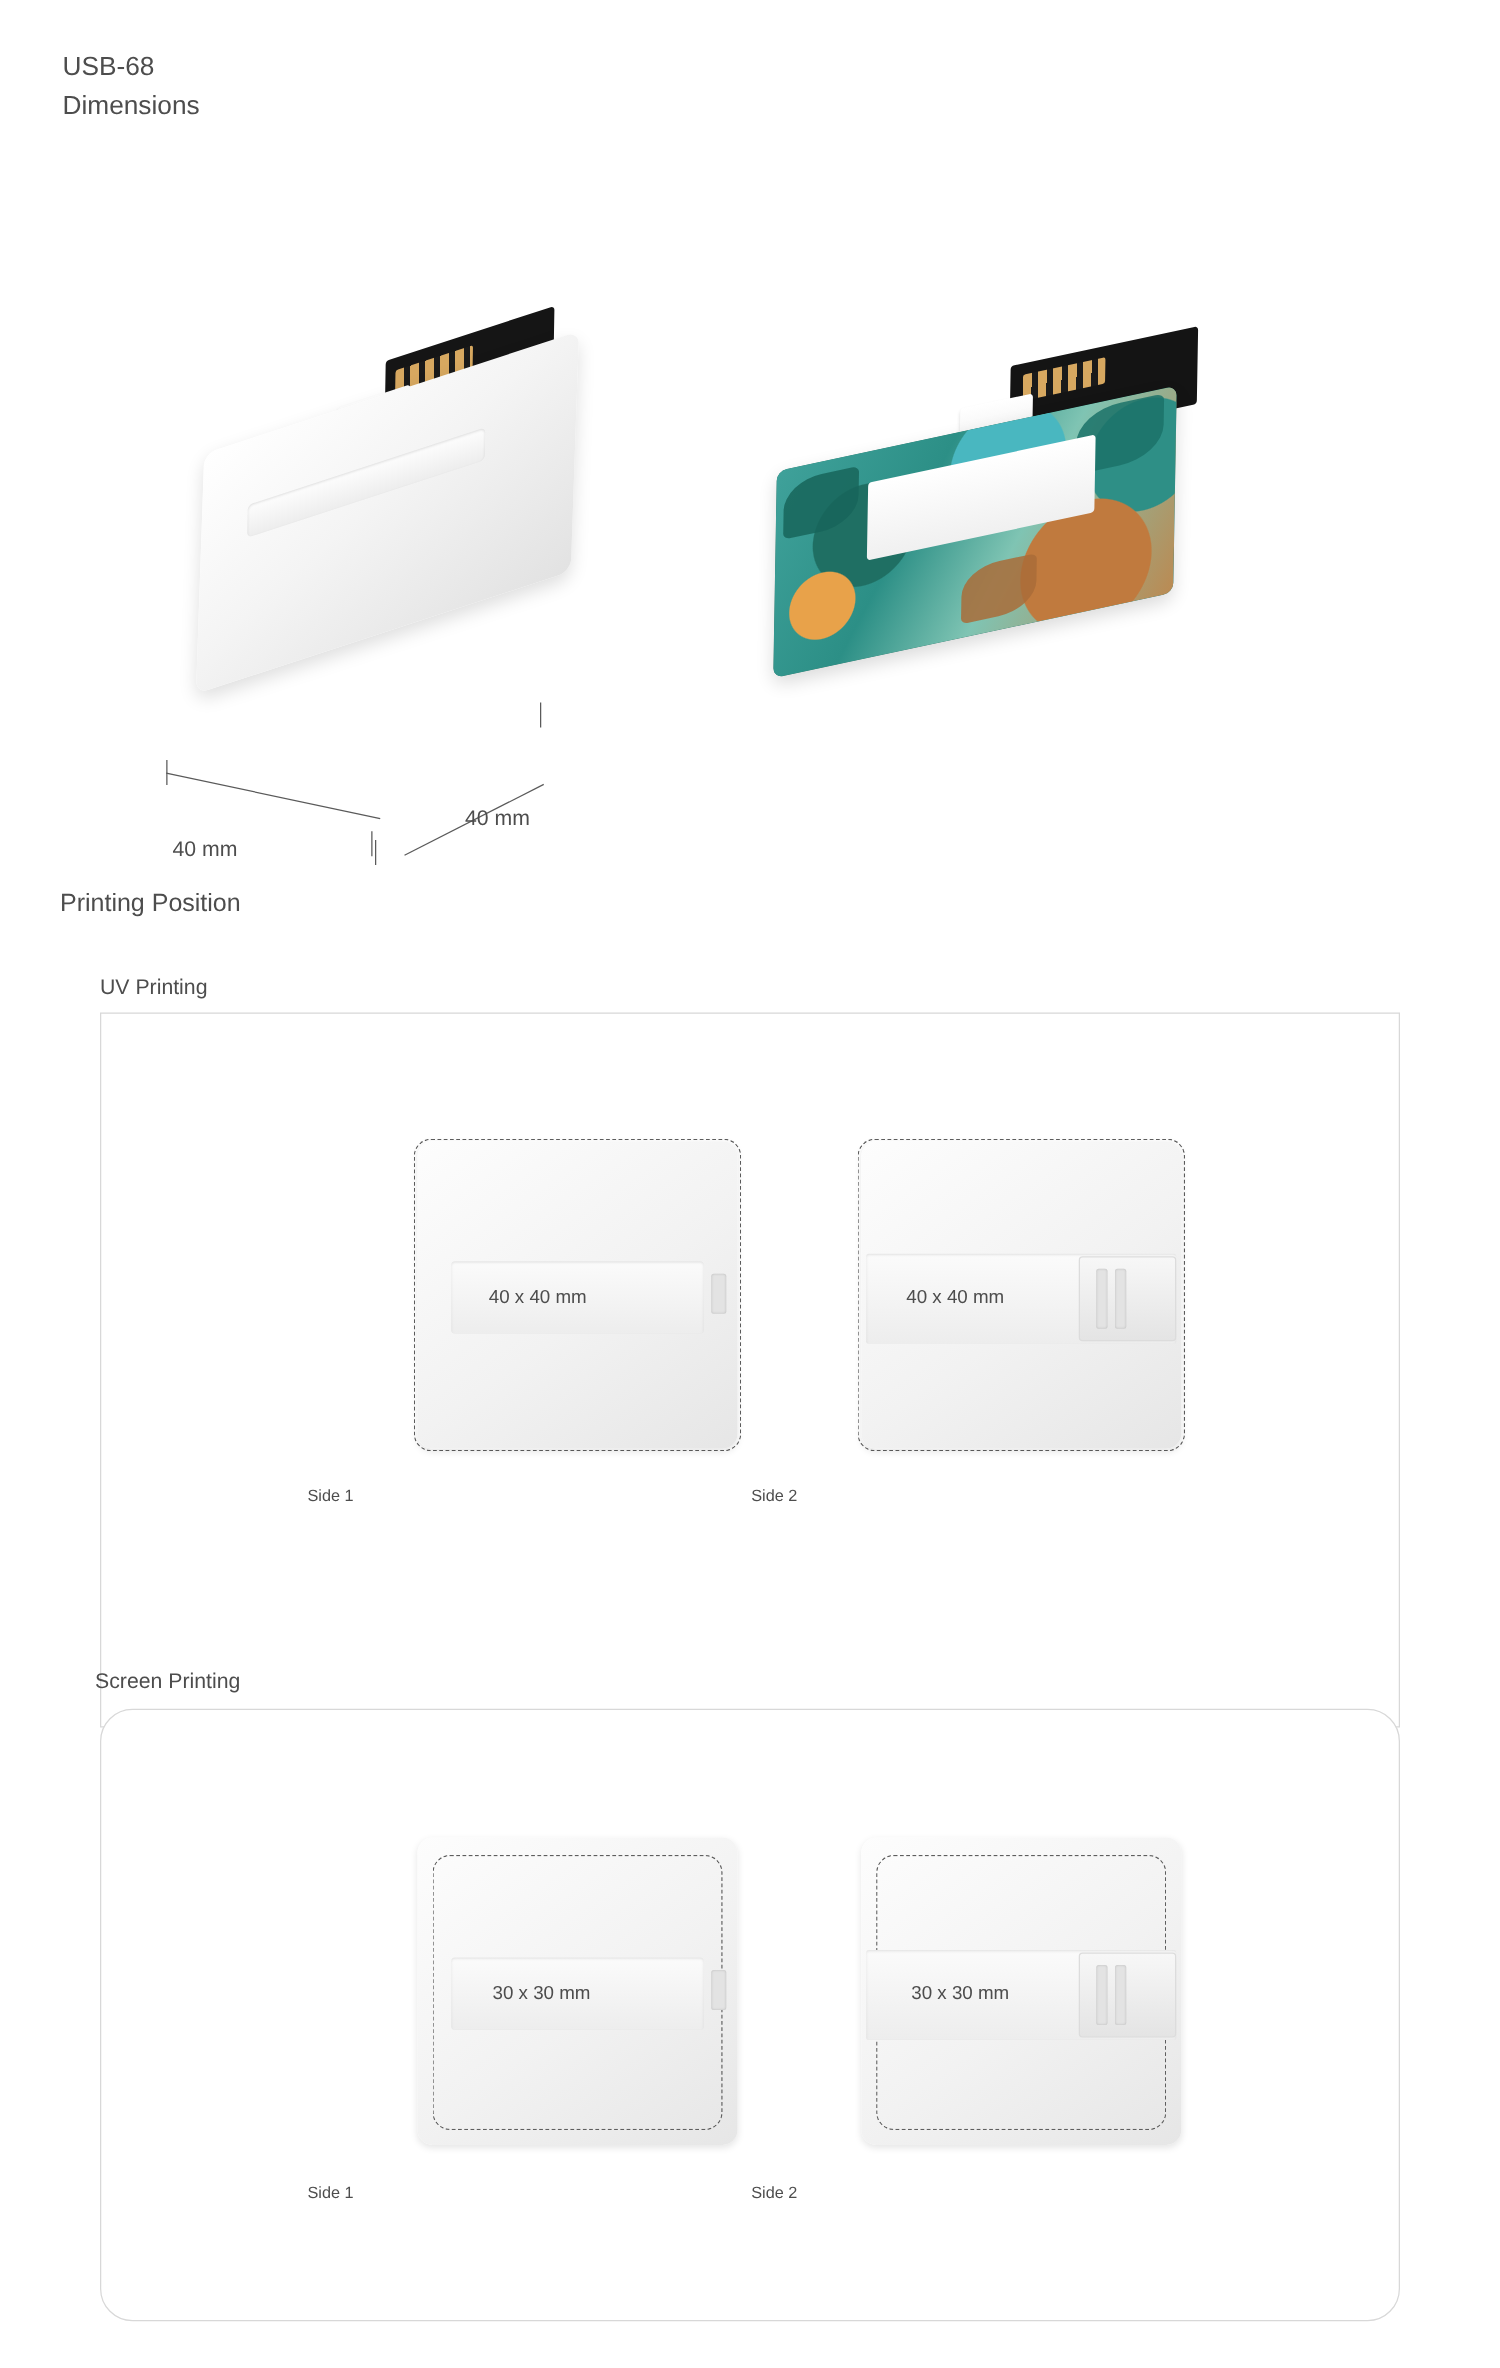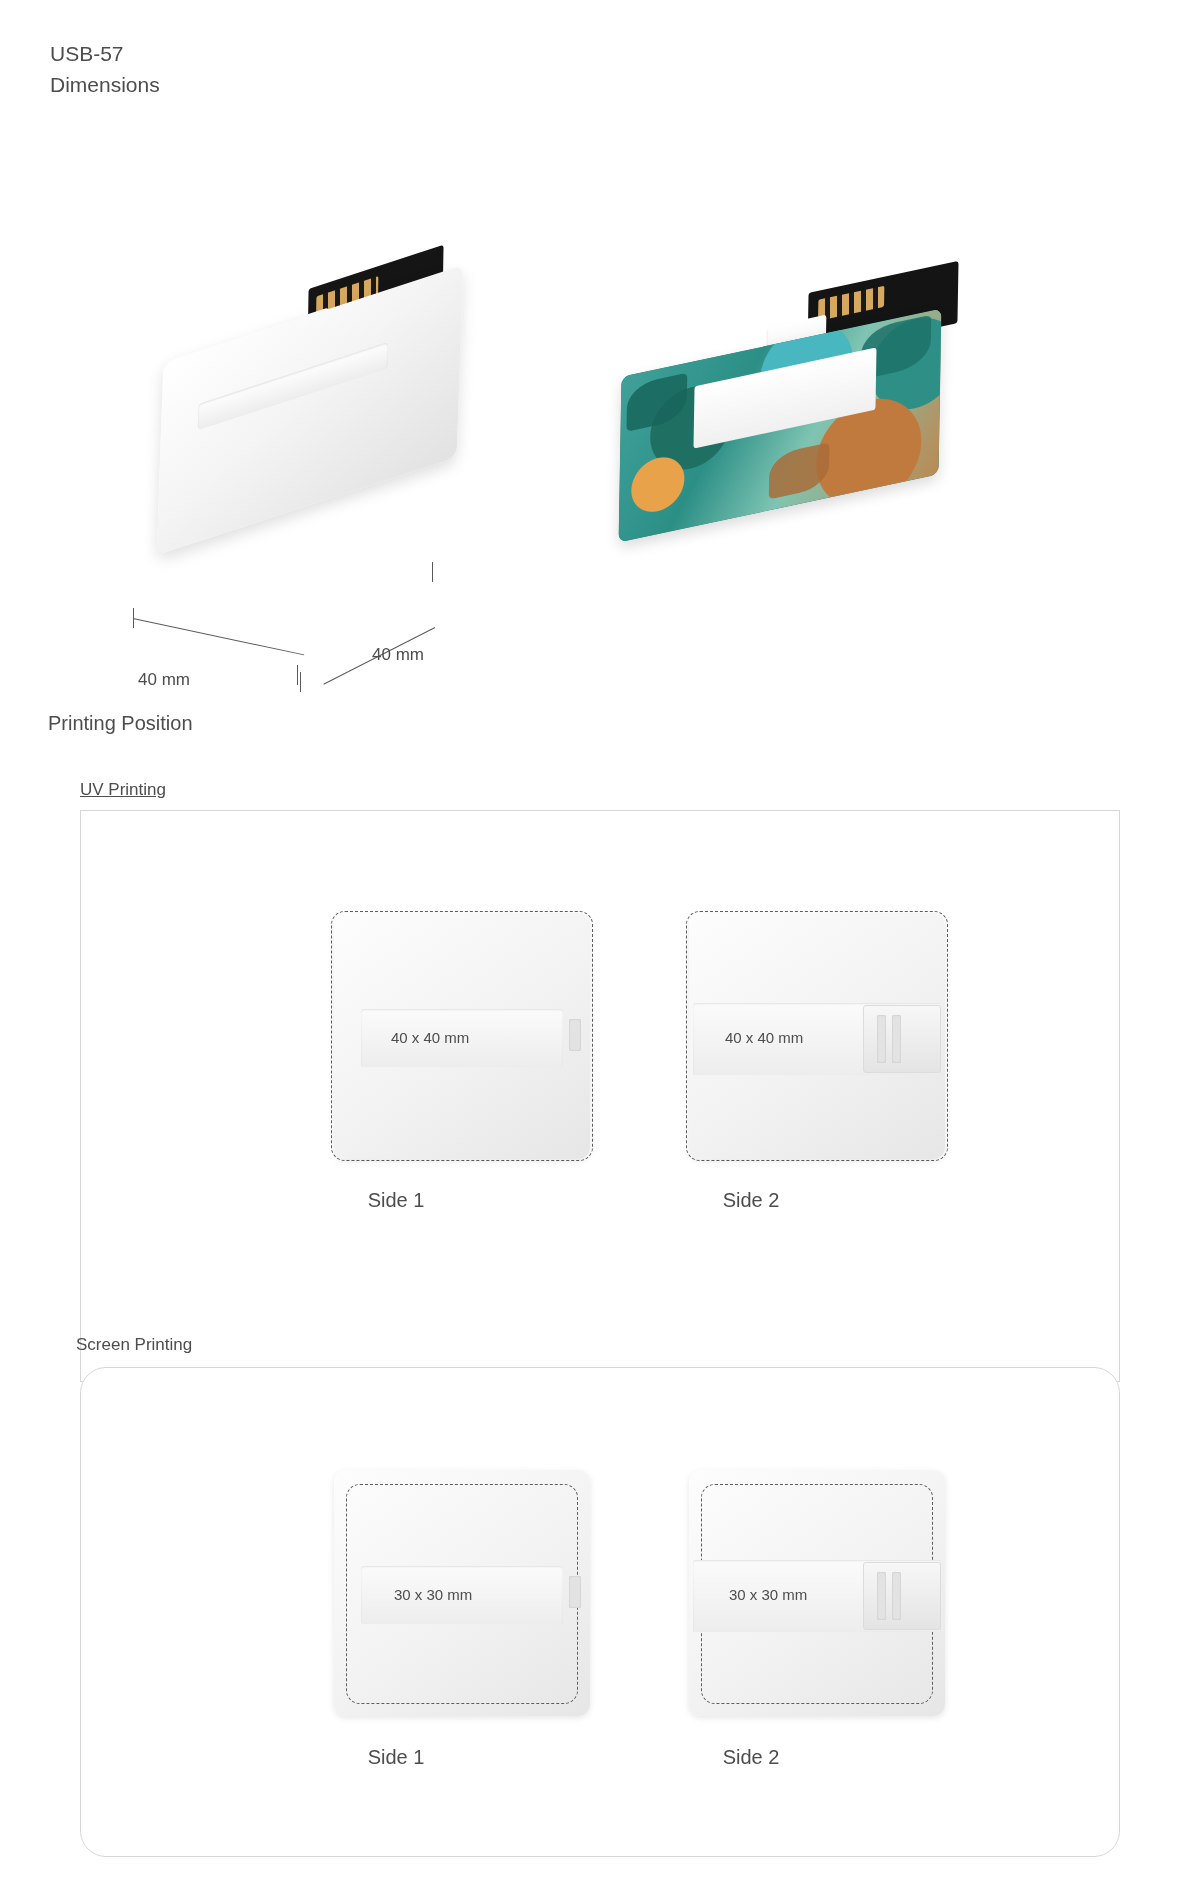--- a/index.html
+++ b/index.html
@@ -252,42 +252,41 @@
   }
   .face-size-label {
     position: absolute;
     font-size: 15px;
     color: #4d4d4d;
     white-space: nowrap;
   }
   .side-caption {
     position: absolute;
     width: 100%;
-    text-align: center;
-    font-size: 20px;
+    font-size: 13px;
     color: #4d4d4d;
   }
   .conn-slot {
     position: absolute;
     background: #e3e3e3;
     border-radius: 2px;
     box-shadow: inset 0 0 2px rgba(0,0,0,0.2);
   }
   .conn-box {
     position: absolute;
     background: linear-gradient(180deg,#f7f7f7,#e4e4e4);
     border: 1px solid #dcdcdc;
     border-radius: 3px;
     box-sizing: border-box;
   }
 </style>
 </head>
 <body>
 
-<div class="page-title">USB-57
+<div class="page-title">USB-68
 Dimensions</div>
 
 <div class="hero">
 
   <div class="prod-left">
     <div class="usb-metal-l"></div>
     <div class="usb-tab-l"></div>
     <div class="usb-notch-l"></div>
     <div class="card-body-l"></div>
     <div class="card-slot-l"></div>
@@ -311,21 +310,21 @@
       <div class="art-leaf" style="left:6px; top:10px; width:60px; height:46px;"></div>
       <div class="art-leaf" style="left:240px; top:4px; width:70px; height:50px; background:#1b7268;"></div>
       <div class="art-leaf" style="left:150px; top:110px; width:60px; height:44px; background:#a96c38;"></div>
     </div>
     <div class="card-slot-r"></div>
   </div>
 </div>
 
 <div class="section-title" style="left:48px; top:712px;">Printing Position</div>
 
-<div class="sub-title" style="left:80px; top:780px;text-decoration:underline;">UV Printing</div>
+<div class="sub-title" style="left:80px; top:780px;">UV Printing</div>
 <div class="print-box" style="left:80px; top:810px; width:1040px; height:572px;">
 
   <div class="panel" style="left:165px; top:80px;">
     <div class="dashed" style="left:85px; top:20px; width:262px; height:250px;"></div>
     <div class="card-face" style="left:88px; top:22px; width:256px; height:246px;"></div>
     <div class="face-slot" style="left:115px; top:118px; width:202px; height:58px;"></div>
     <div class="conn-slot" style="left:323px; top:128px; width:12px; height:32px;"></div>
     <div class="face-size-label" style="left:145px; top:138px;">40 x 40 mm</div>
     <div class="side-caption" style="left:0; top:298px;">Side 1</div>
   </div>

